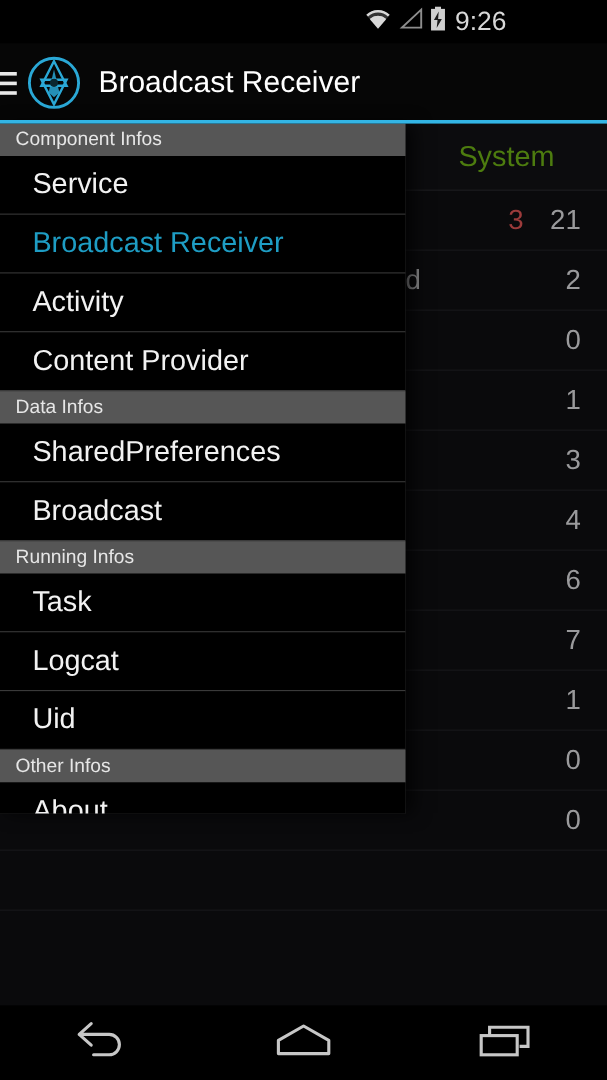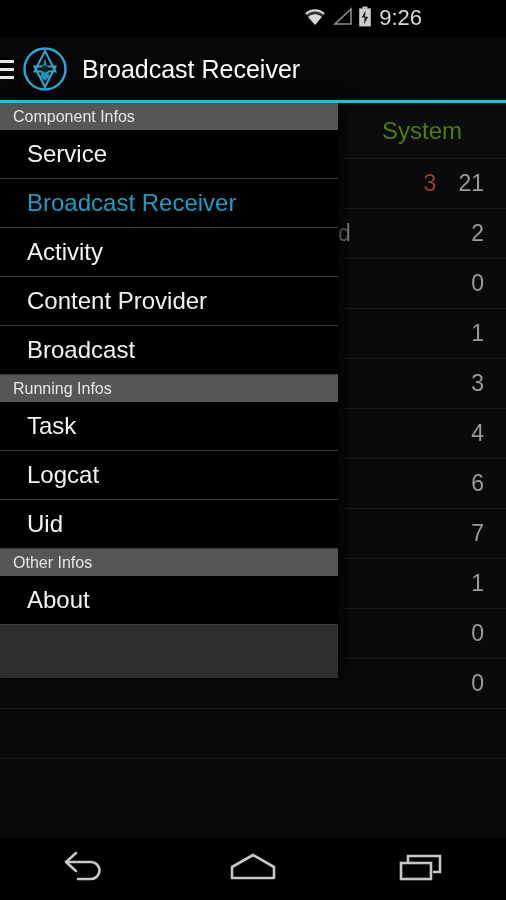--- a/index.html
+++ b/index.html
@@ -302,20 +302,22 @@
       </div>
   </div>
 
   <div class="drawer">
     <div class="drawer-sections">
         <div class="sec-header">Component Infos</div>
         <div class="drawer-item">Service</div>
         <div class="drawer-item selected">Broadcast Receiver</div>
         <div class="drawer-item">Activity</div>
         <div class="drawer-item">Content Provider</div>
+        <div class="sec-header">Data Infos</div>
+        <div class="drawer-item">SharedPreferences</div>
         <div class="drawer-item">Broadcast</div>
         <div class="sec-header">Running Infos</div>
         <div class="drawer-item">Task</div>
         <div class="drawer-item">Logcat</div>
         <div class="drawer-item">Uid</div>
         <div class="sec-header">Other Infos</div>
         <div class="drawer-item">About</div>
       </div>
     <div class="drawer-filler"></div>
   </div>

